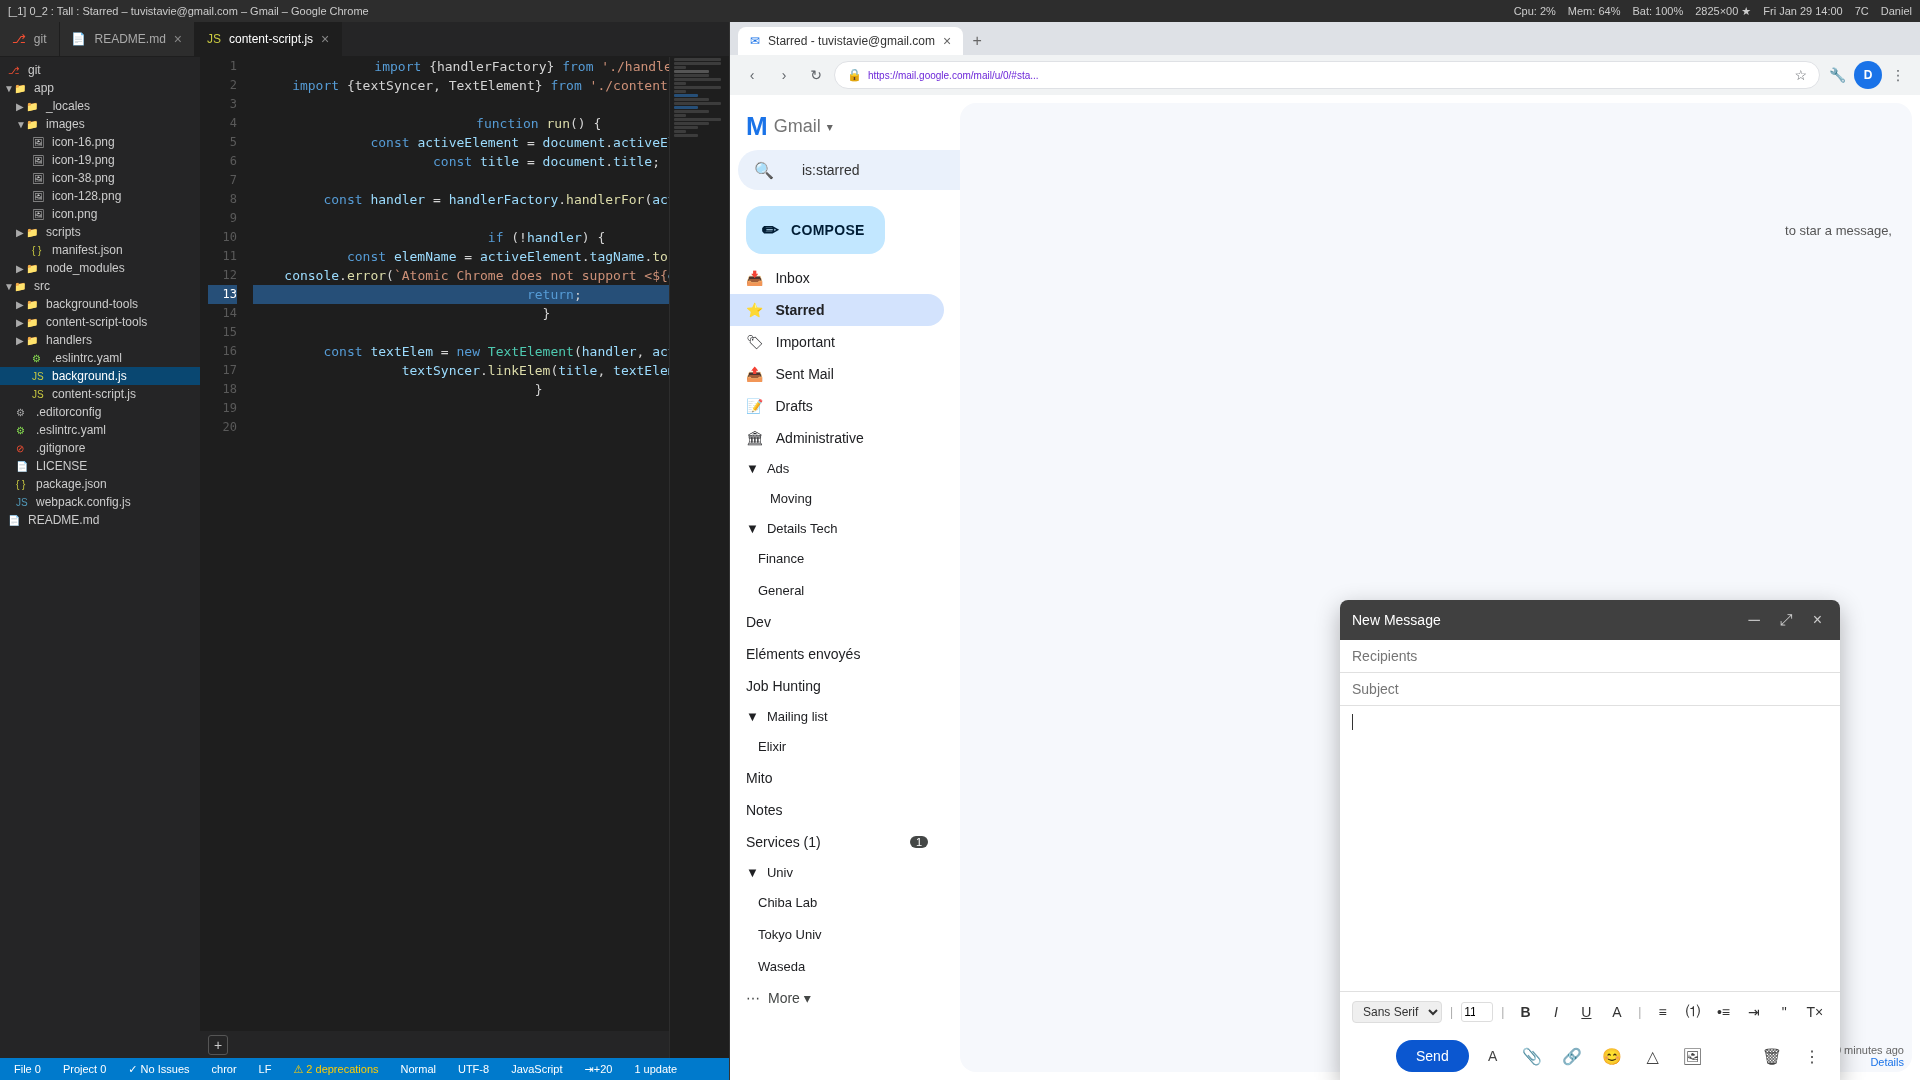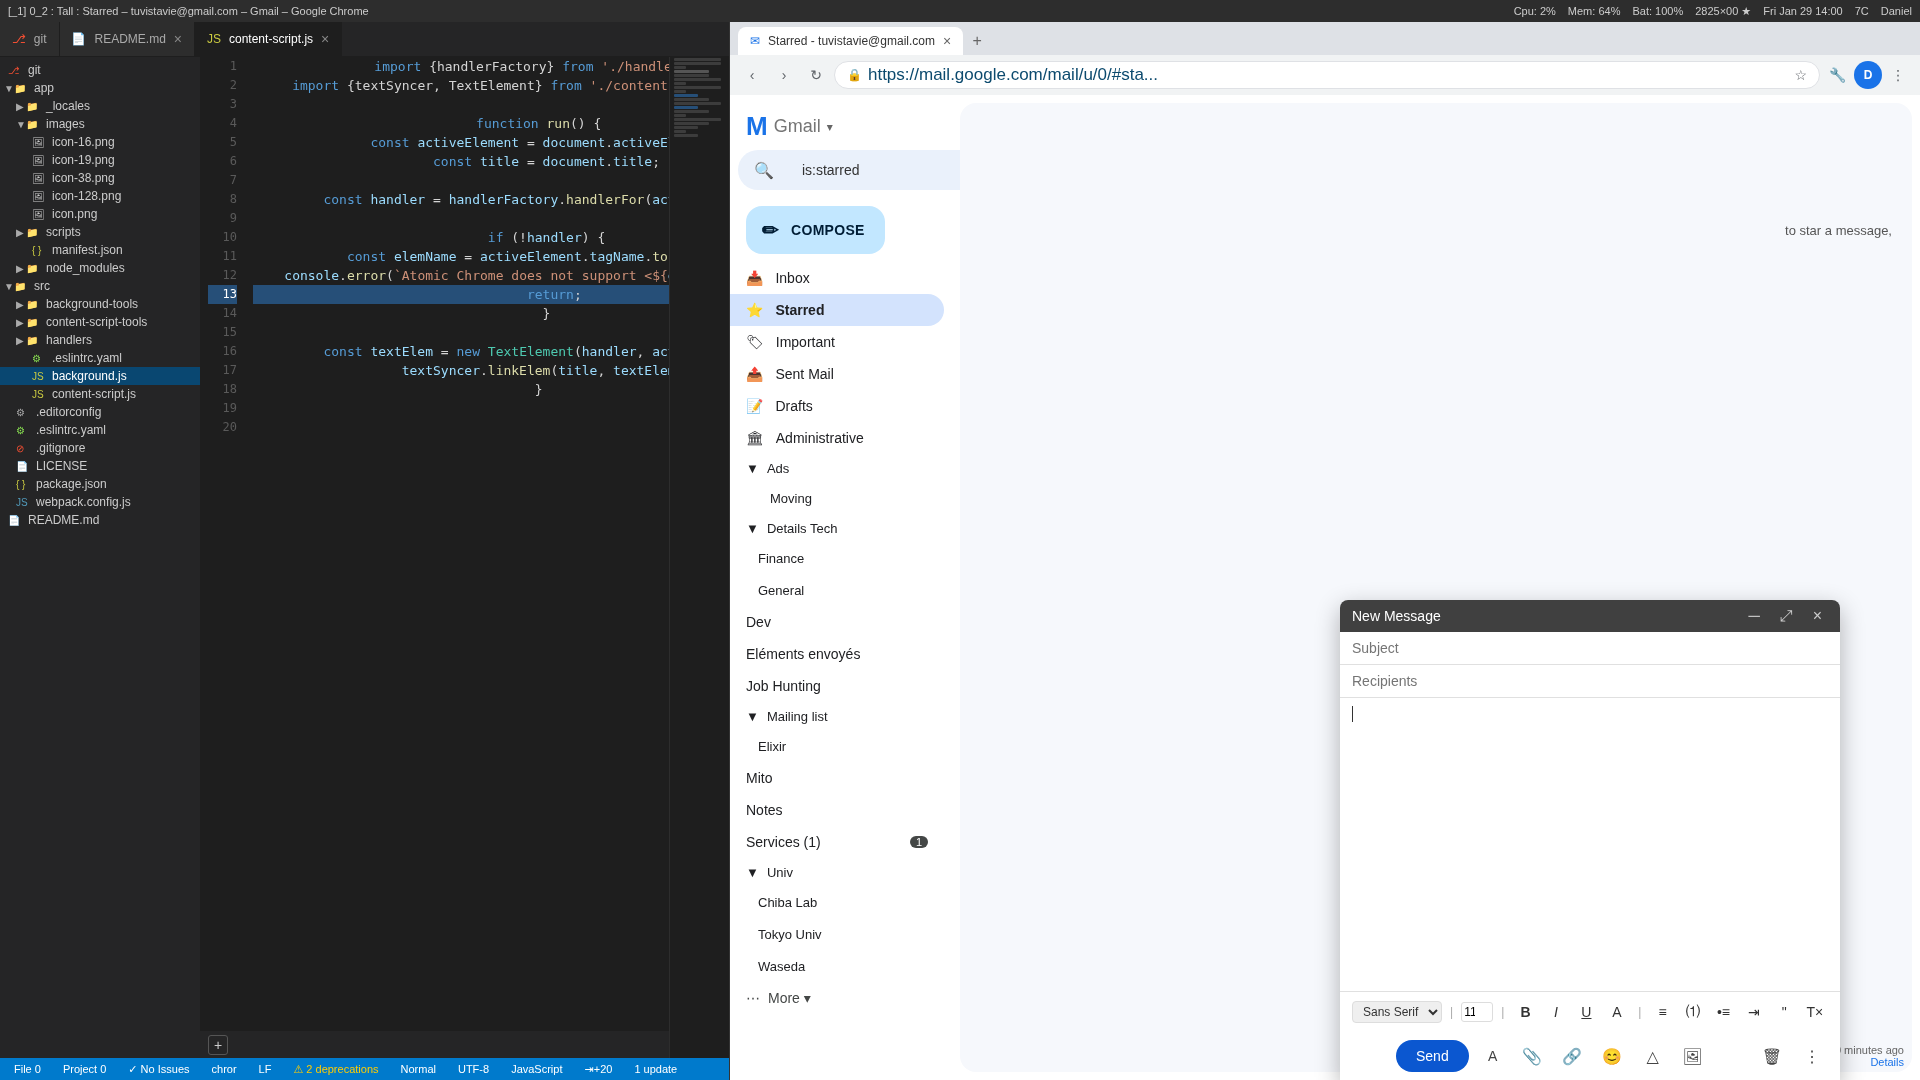--- a/index.html
+++ b/index.html
@@ -182,21 +182,21 @@
       height: 28px;
       background: #fff;
       border-radius: 14px;
       display: flex;
       align-items: center;
       padding: 0 12px;
       font-size: 13px;
       color: #333;
       border: 1px solid #dfe1e5;
     }
-    .address-url { color: #0c4a6e; font-size: 17px; flex: 1; }
+    .address-url { color: #6d28d9; font-size: 10px; flex: 1; }
     .toolbar-icons { display: flex; gap: 2px; align-items: center; }
     .toolbar-icon-btn {
       width: 28px; height: 28px;
       border: none; background: none;
       border-radius: 50%;
       cursor: pointer;
       display: flex; align-items: center; justify-content: center;
       color: #5f6368;
       font-size: 14px;
     }
@@ -316,21 +316,21 @@
       width: 500px;
       height: 480px;
       background: #fff;
       border-radius: 8px 8px 0 0;
       box-shadow: 0 8px 24px rgba(0,0,0,0.3);
       display: flex;
       flex-direction: column;
       z-index: 100;
     }
     .compose-header {
-      height: 32px;
+      height: 40px;
       background: #404040;
       border-radius: 8px 8px 0 0;
       display: flex;
       align-items: center;
       padding: 0 12px;
       color: #fff;
       font-size: 14px;
       font-weight: 500;
     }
     .compose-header-actions { margin-left: auto; display: flex; gap: 8px; }
@@ -864,25 +864,25 @@
       <div class="compose-header">
         <span>New Message</span>
         <div class="compose-header-actions">
           <button class="compose-header-btn">─</button>
           <button class="compose-header-btn">⤢</button>
           <button class="compose-header-btn">×</button>
         </div>
       </div>
 
       <div class="compose-field">
+        <input class="compose-field-input" type="text" placeholder="Recipients" style="">
+      </div>
+
+      <div class="compose-field">
         <input class="compose-field-input" type="text" placeholder="Subject" style="">
-      </div>
-
-      <div class="compose-field">
-        <input class="compose-field-input" type="text" placeholder="Recipients" style="">
       </div>
 
       <div class="compose-body-area">
         <span class="compose-cursor"></span>
       </div>
 
       <div class="compose-toolbar">
         <select class="compose-format-select">
           <option>Sans Serif</option>
         </select>

